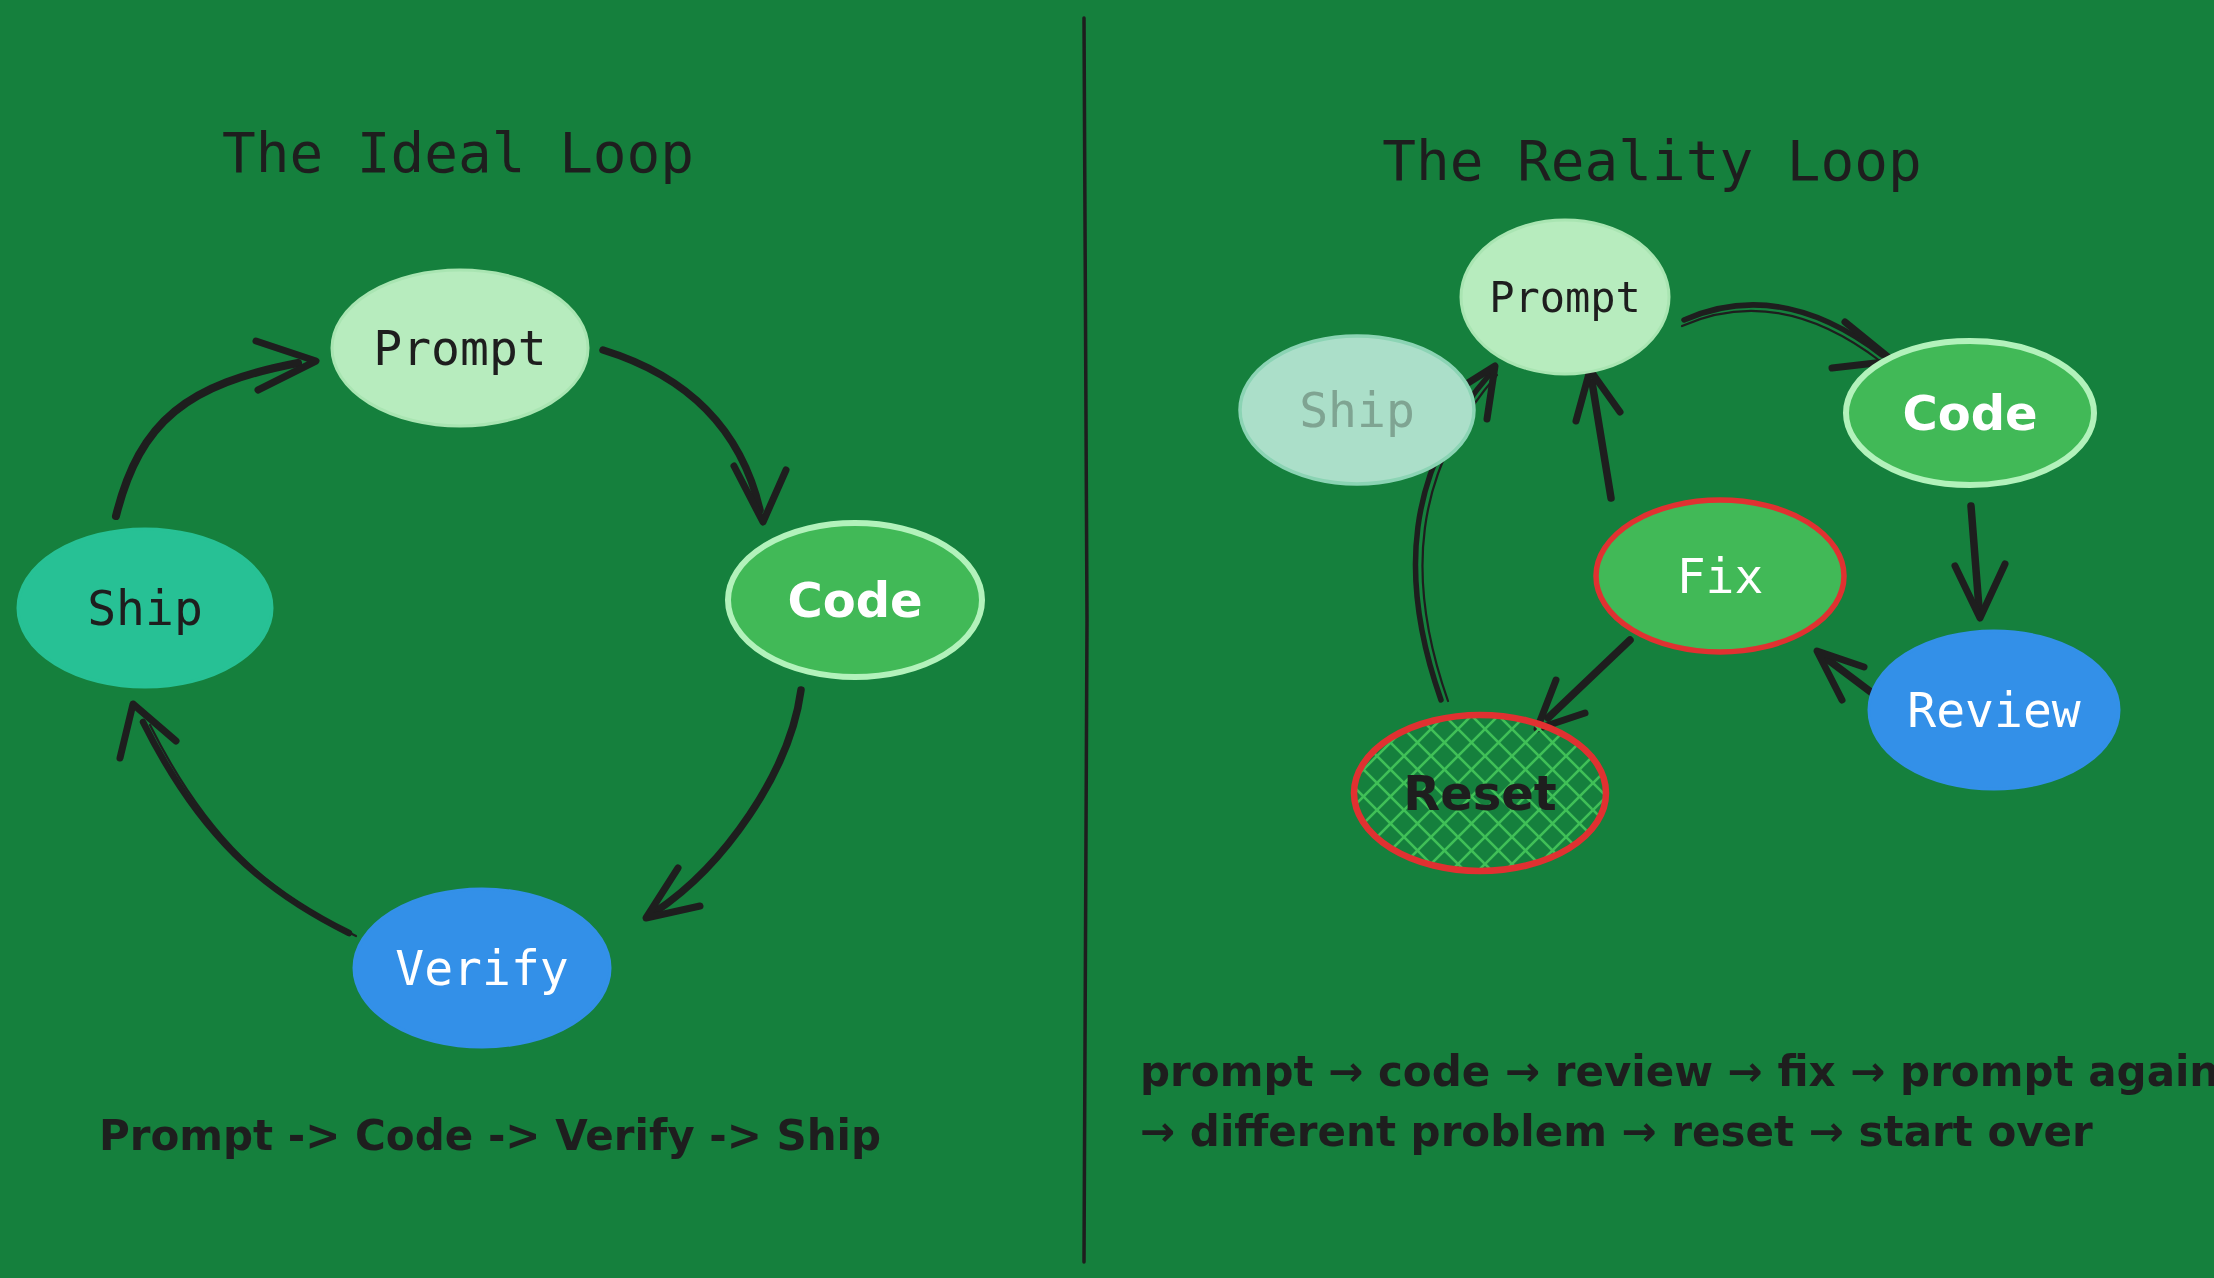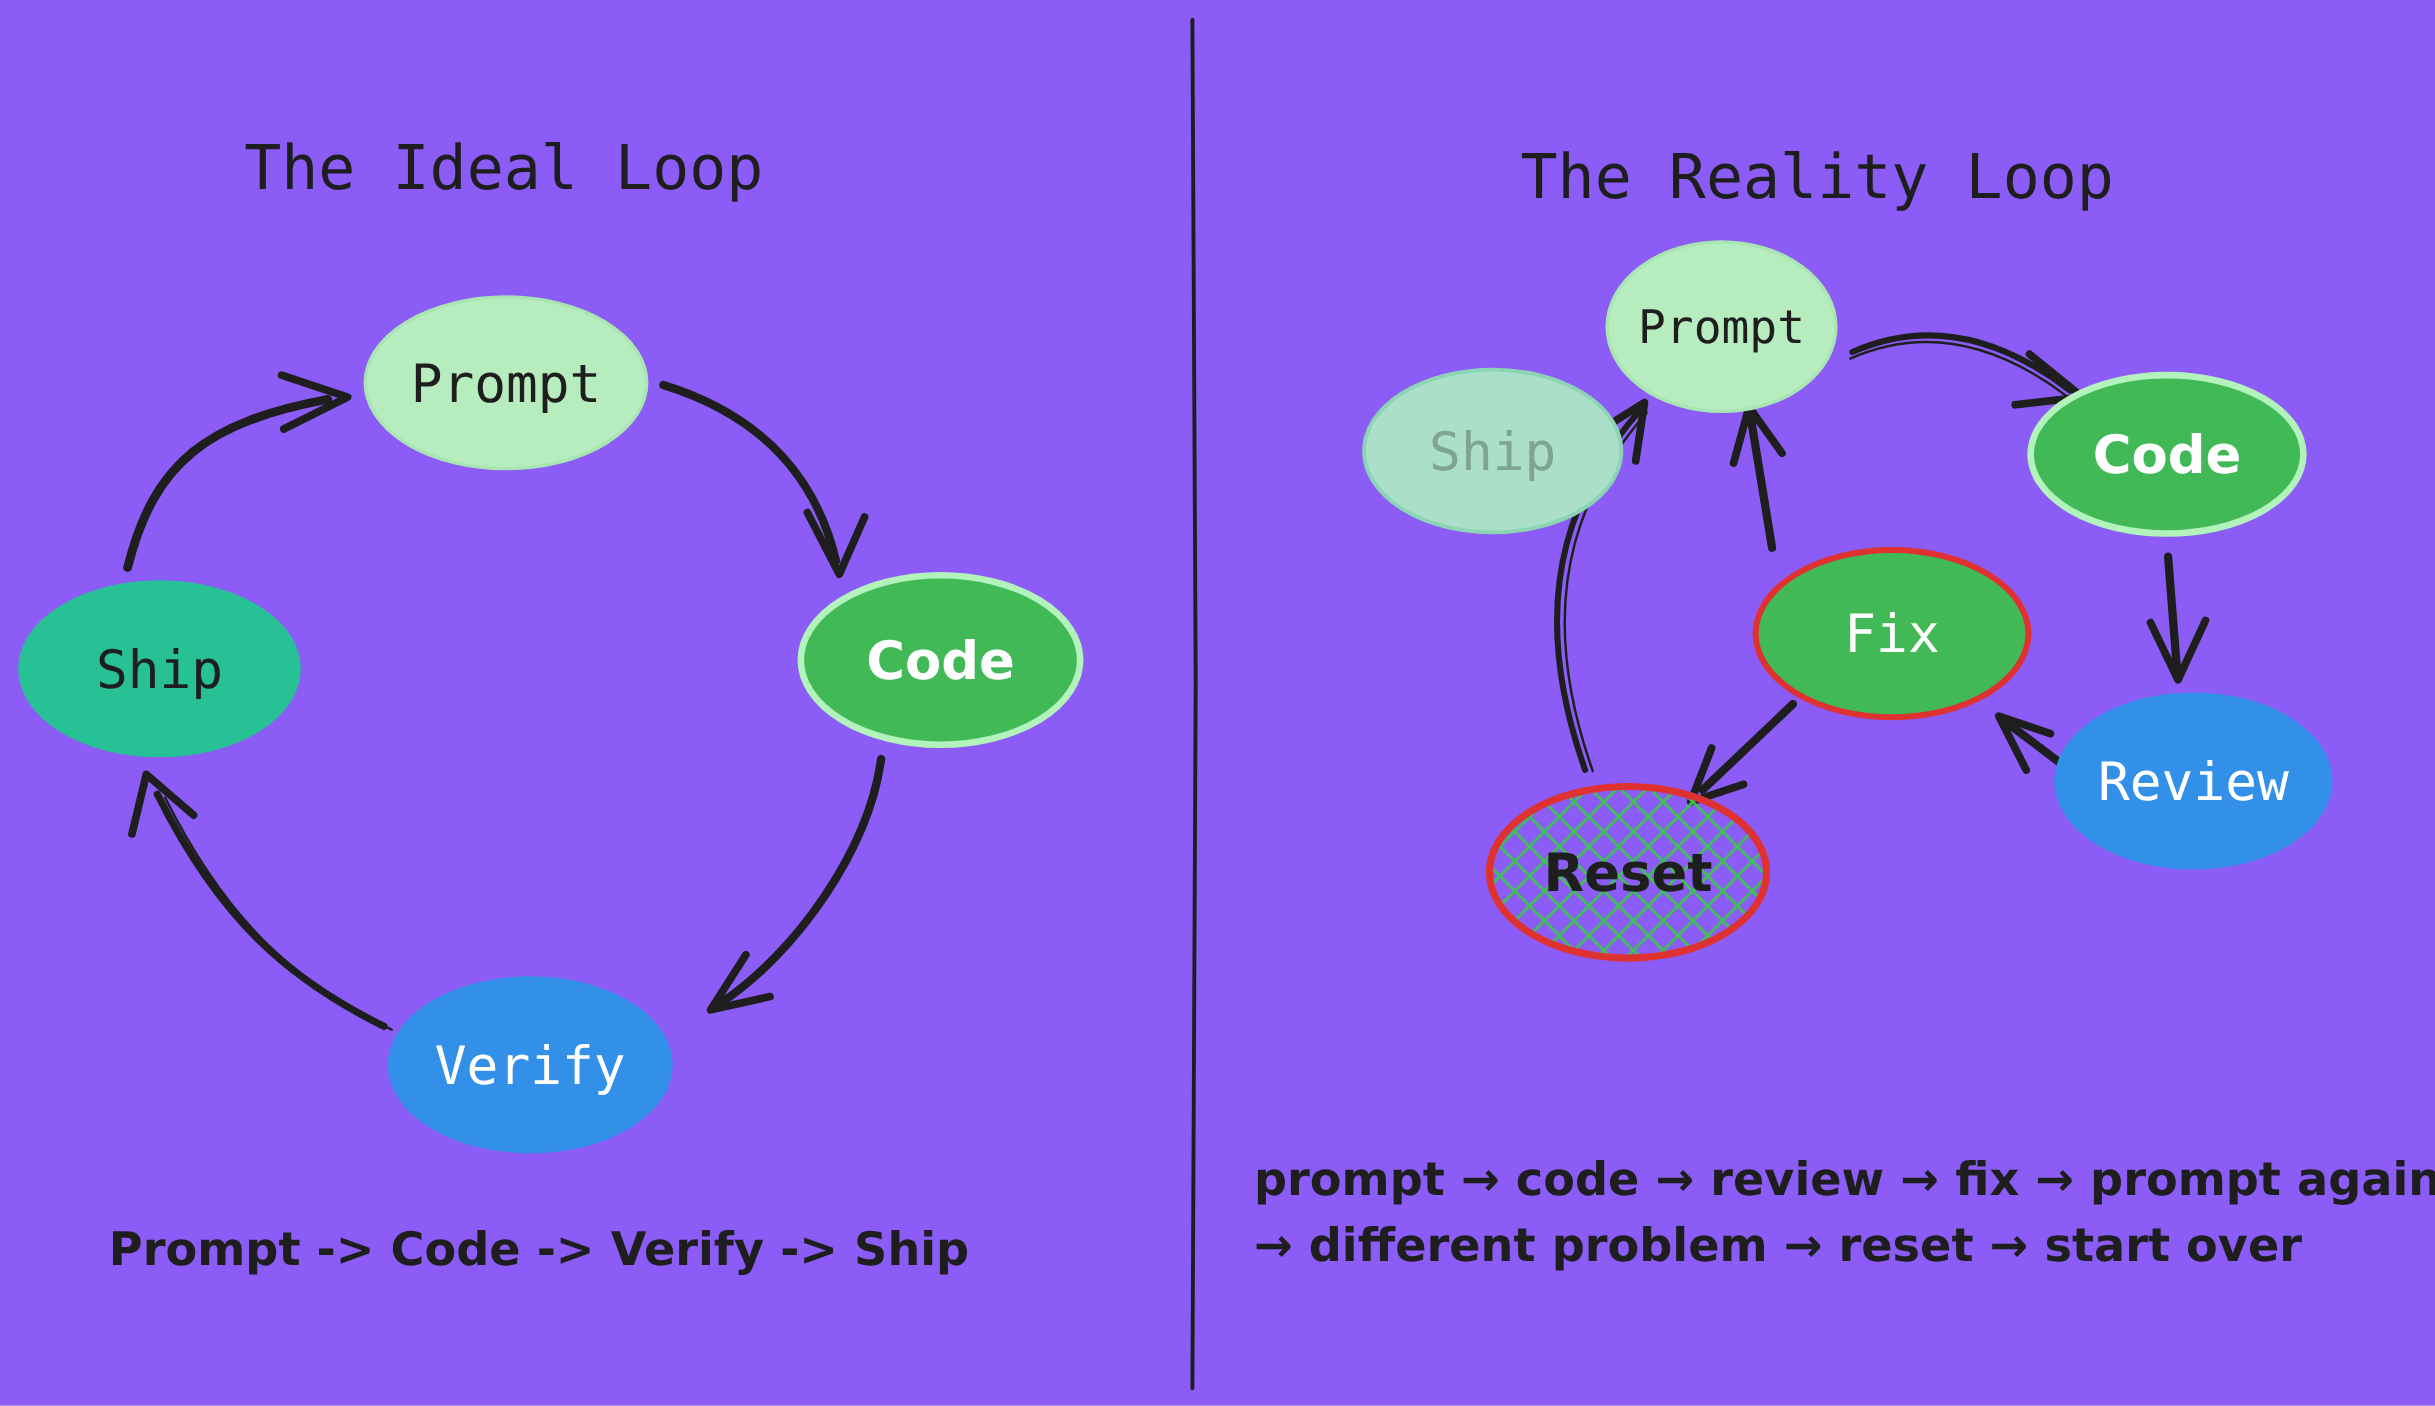--- a/index.html
+++ b/index.html
@@ -1,16 +1,16 @@
 <!DOCTYPE html>
 <html><head>
 <meta charset="utf-8">
 <style>
   html,body{margin:0;padding:0;background:#ffffff;}
-  .stage{position:relative;width:2214px;height:1278px;background:#8b5cf6;overflow:hidden;}
+  .stage{position:relative;width:2214px;height:1278px;background:#15803d;overflow:hidden;}
   svg{display:block;width:2214px;height:1278px;}
   .ink{stroke:#1e1e1e;fill:none;stroke-linecap:round;stroke-linejoin:round;}
   .w8{stroke-width:8;}
   .w75{stroke-width:7.5;}
   .w65{stroke-width:6.5;}
   .w55{stroke-width:5.5;}
   .twin{stroke-width:2.2;}
   .head{stroke-width:7;}
   .t-title{font-family:"DejaVu Sans Mono",monospace;font-size:56px;fill:#1e1e1e;}
   .t-mono{font-family:"DejaVu Sans Mono",monospace;font-size:48px;}

